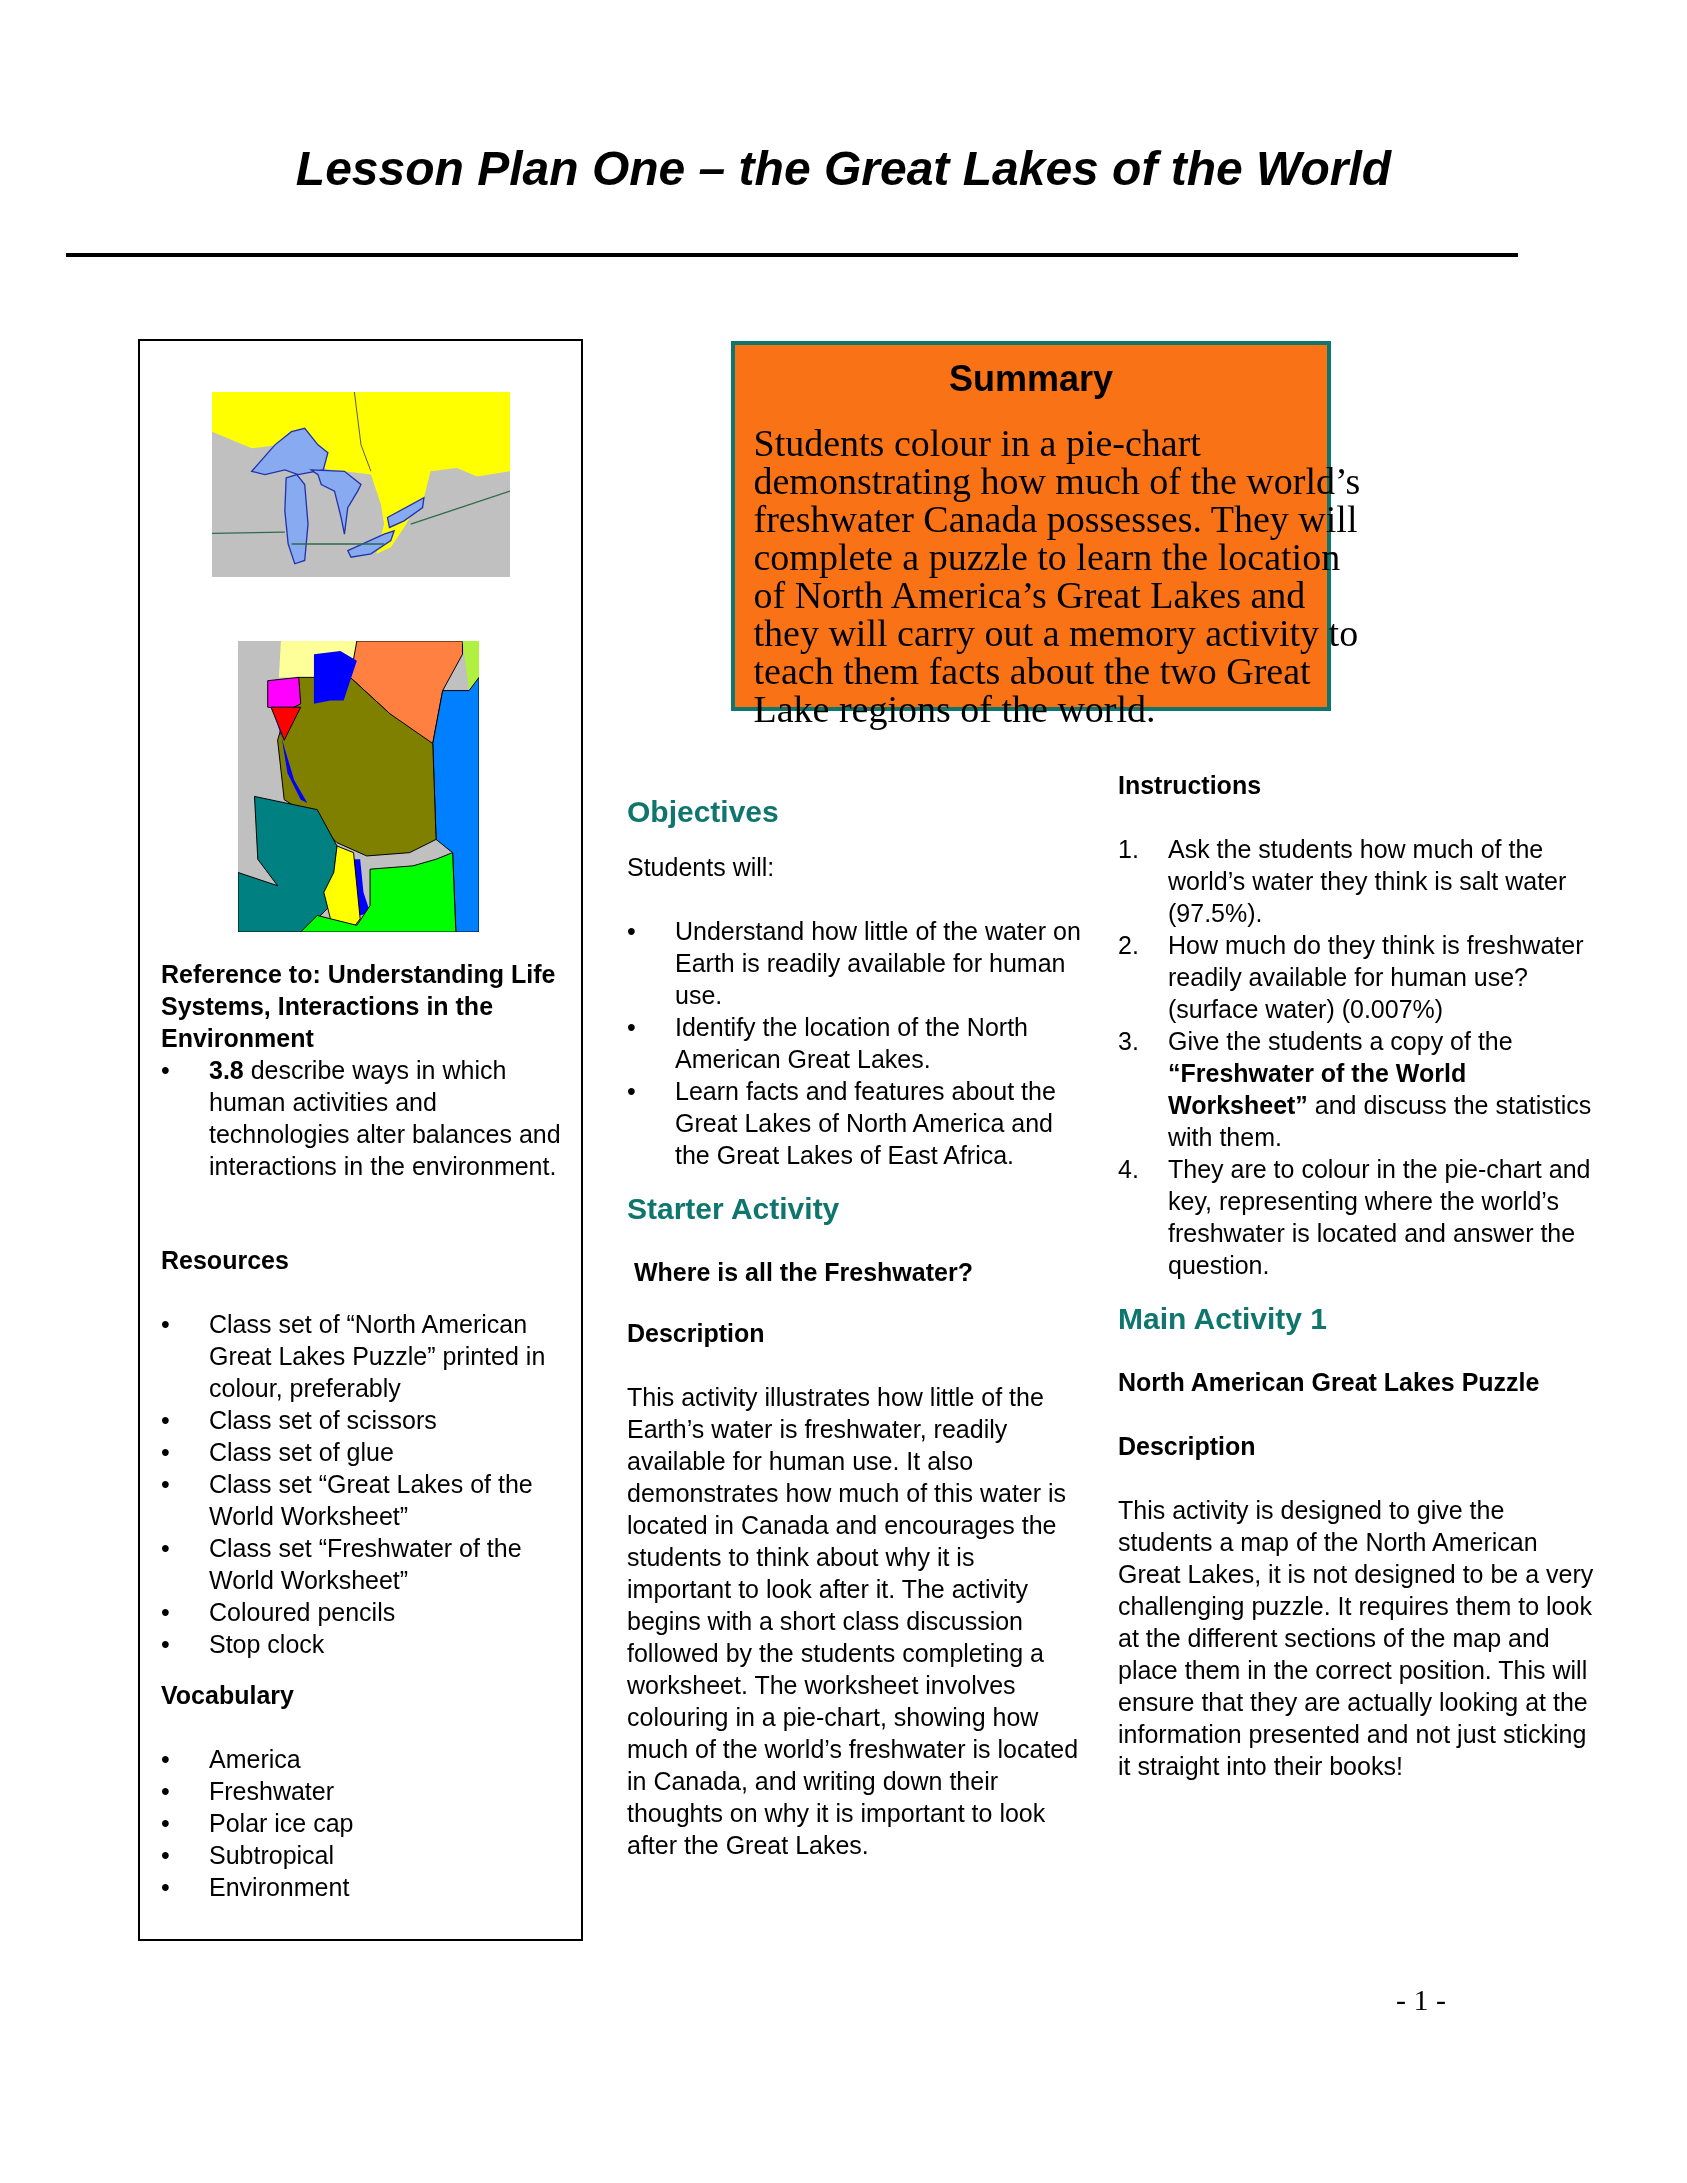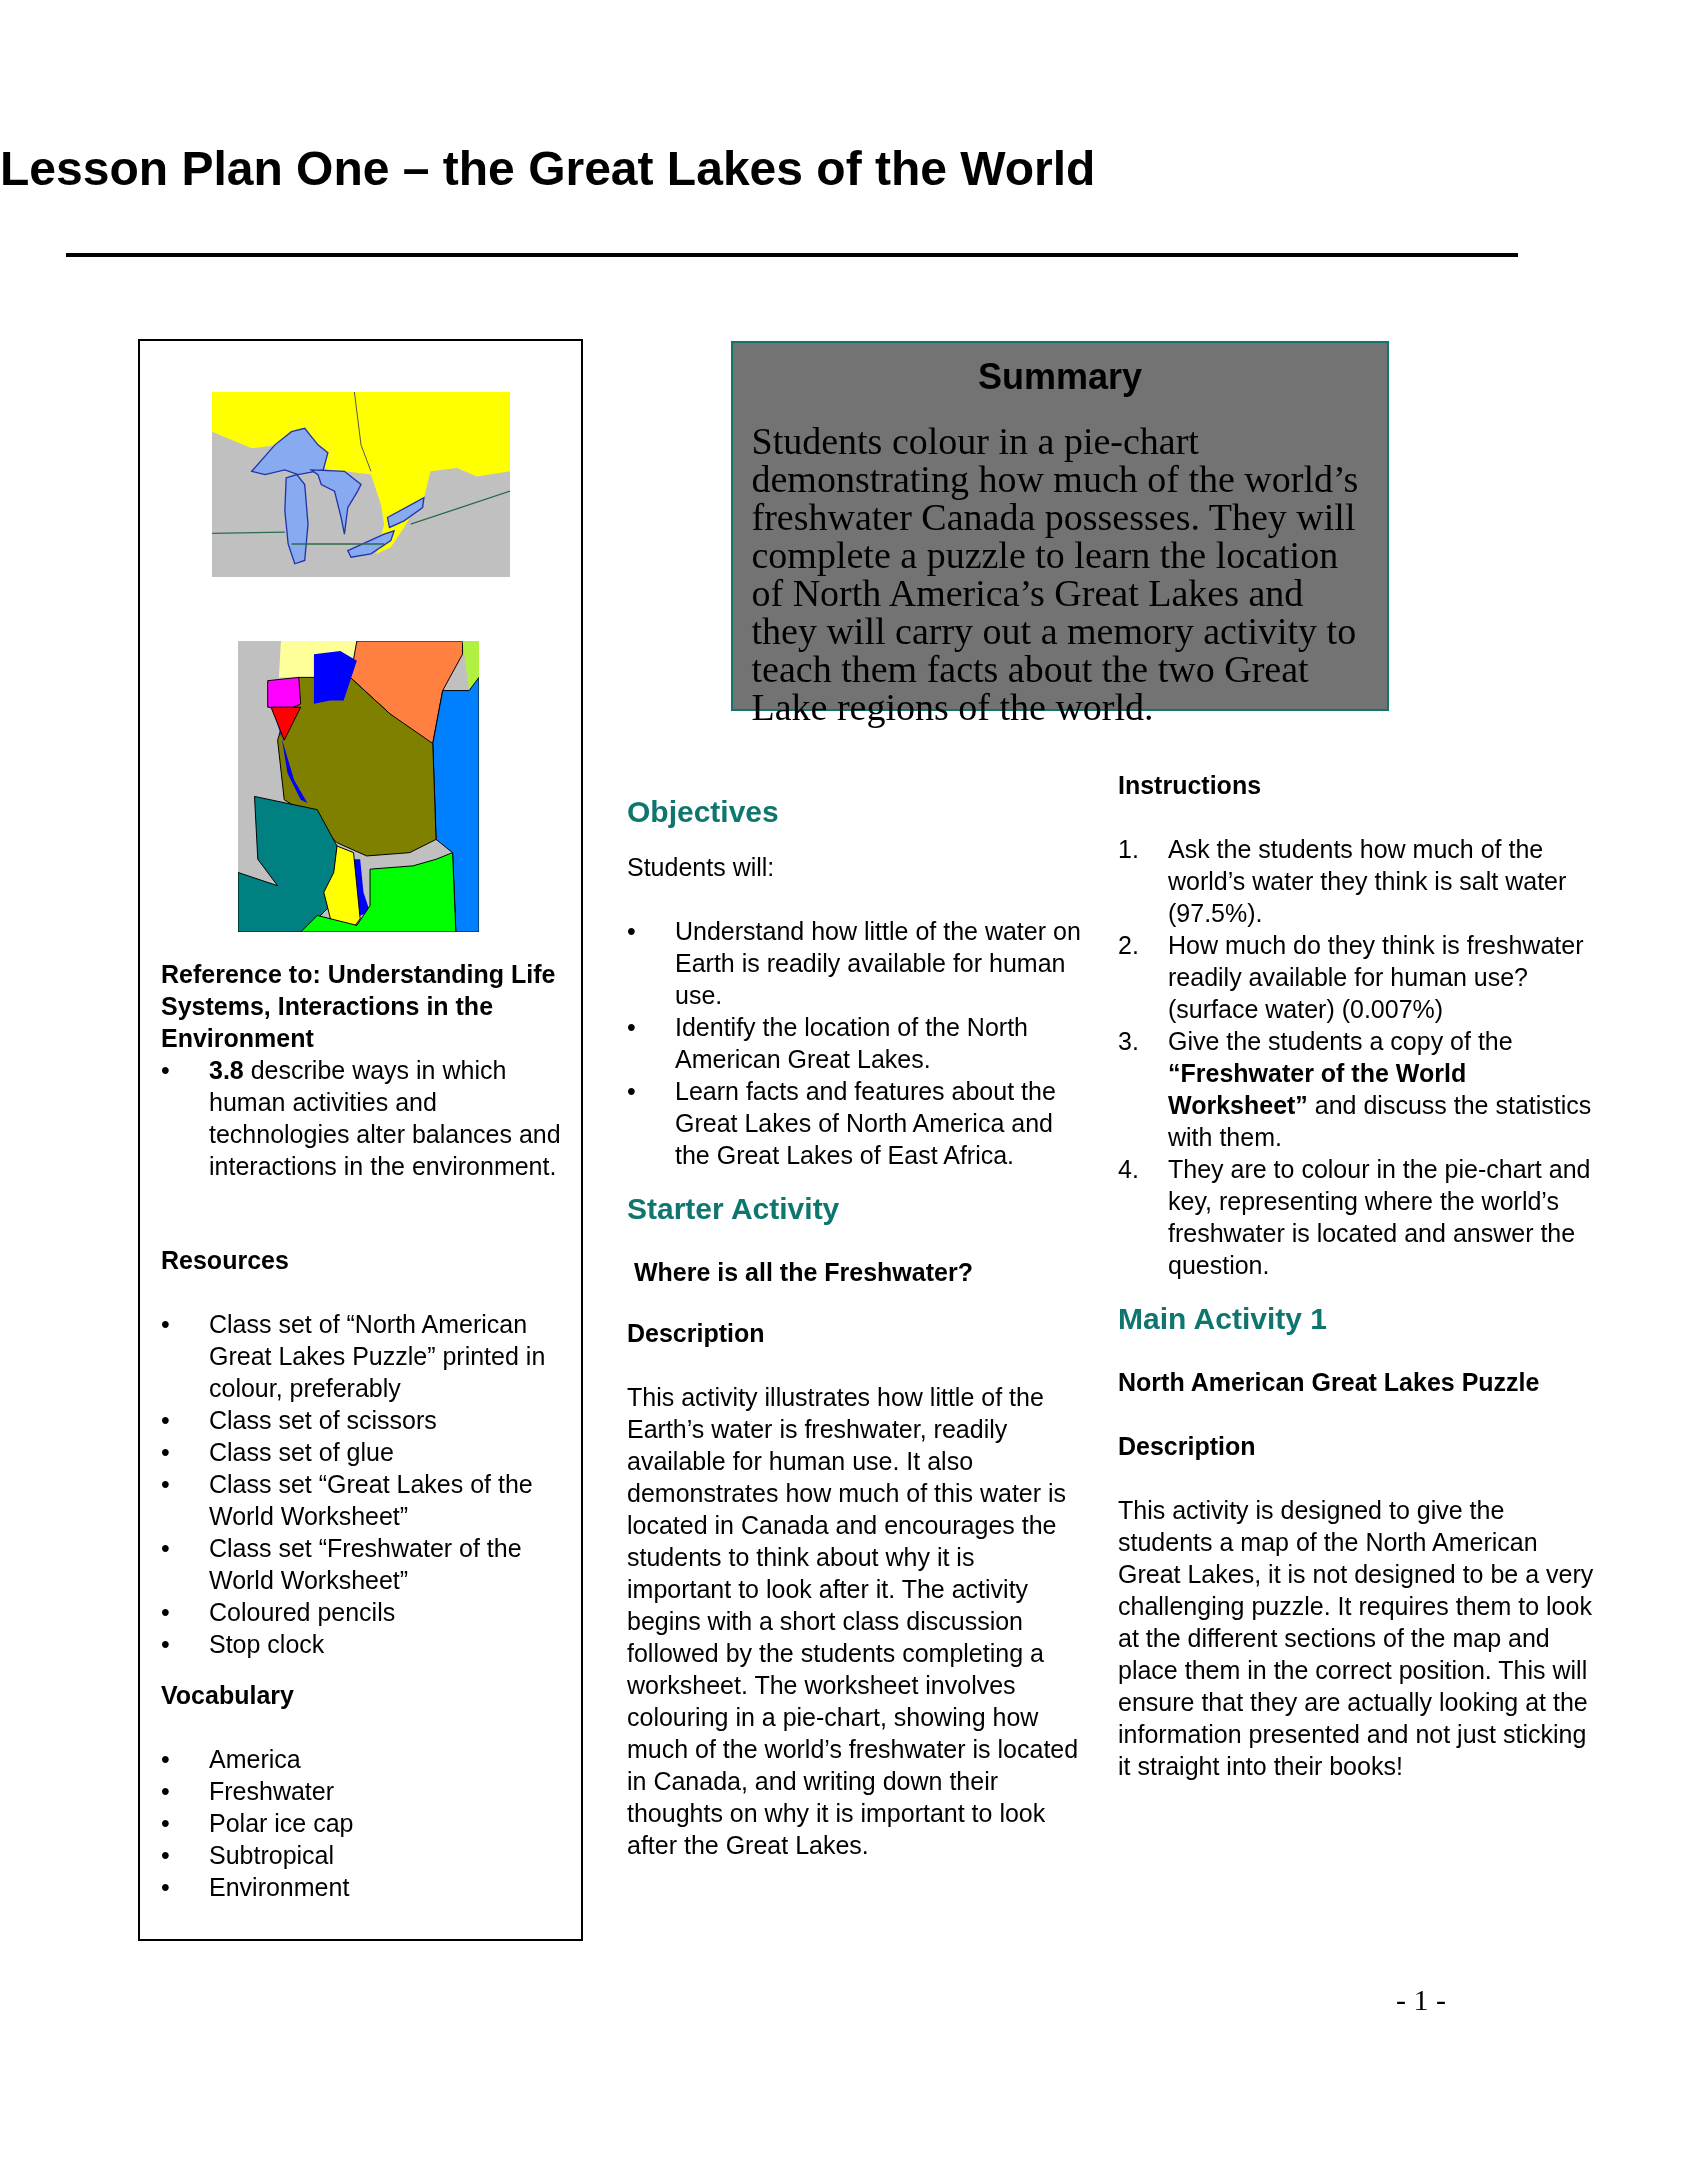--- a/index.html
+++ b/index.html
@@ -1,34 +1,34 @@
 <!DOCTYPE html>
 <html style="font-size:10.6px"><head>
 <meta charset="utf-8">
 <style>
   html, body { margin: 0; padding: 0; background: #ffffff; }
   body { width: 1687px; height: 2183px; position: relative; overflow: hidden; font-family: "Liberation Sans", sans-serif; color: #000; }
   .abs { position: absolute; }
-  .title { left: 0; width: 1687px; top: 139px; font-weight: bold; font-size: 48px; line-height: 60px; }
+  .title { left: 0; width: 1687px; top: 139px; text-align: center; font-weight: bold; font-size: 48px; line-height: 60px; font-style: italic; }
   .rule { left: 66px; top: 253px; width: 1452px; height: 4px; background: #000; }
 
   .leftbox { left: 138px; top: 339px; width: 445px; height: 1602px; border: 2px solid #000; box-sizing: border-box; }
   .map1 { left: 212px; top: 392px; width: 298px; height: 185px; }
   .map2 { left: 238px; top: 641px; width: 241px; height: 291px; }
 
   .lb-text { left: 161px; width: 404px; font-size: 25px; line-height: 32px; }
   .lb-heading { font-weight: bold; }
   ul.bul { list-style: none; margin: 0; padding: 0; }
   ul.bul li { position: relative; padding-left: 48px; }
   ul.bul li::before { content: "•"; position: absolute; left: 0; top: 0; }
   ol.num { list-style: none; margin: 0; padding: 0; }
   ol.num li { position: relative; padding-left: 50px; }
   ol.num li .n { position: absolute; left: 0; top: 0; }
 
-  .summary { left: 731px; top: 341px; width: 658px; height: 370px; background: #737373; border: 2px solid #0f766e; box-sizing: border-box; }
+  .summary { left: 731px; top: 341px; width: 600px; height: 370px; background: #f97316; border: 4px solid #0f766e; box-sizing: border-box; }
   .summary-title { position: absolute; left: 0; width: 100%; top: 10.6px; text-align: center; font-weight: bold; font-size: 36px; line-height: 46px; }
   .summary-body { position: absolute; left: 18.5px; width: 609px; top: 79px; font-family: "Liberation Serif", serif; font-size: 38px; line-height: 38px; }
 
   .col { font-size: 25px; line-height: 32px; }
   .col2 { left: 627px; width: 457px; }
   .col3 { left: 1118px; width: 483px; }
   .gray-h { color: #0f766e; font-weight: bold; font-size: 30px; line-height: 37px; }
   .bold-h { font-weight: bold; }
   .pagenum { left: 1396px; top: 1983px; font-family: "Liberation Serif", serif; font-size: 30px; }
 </style>

